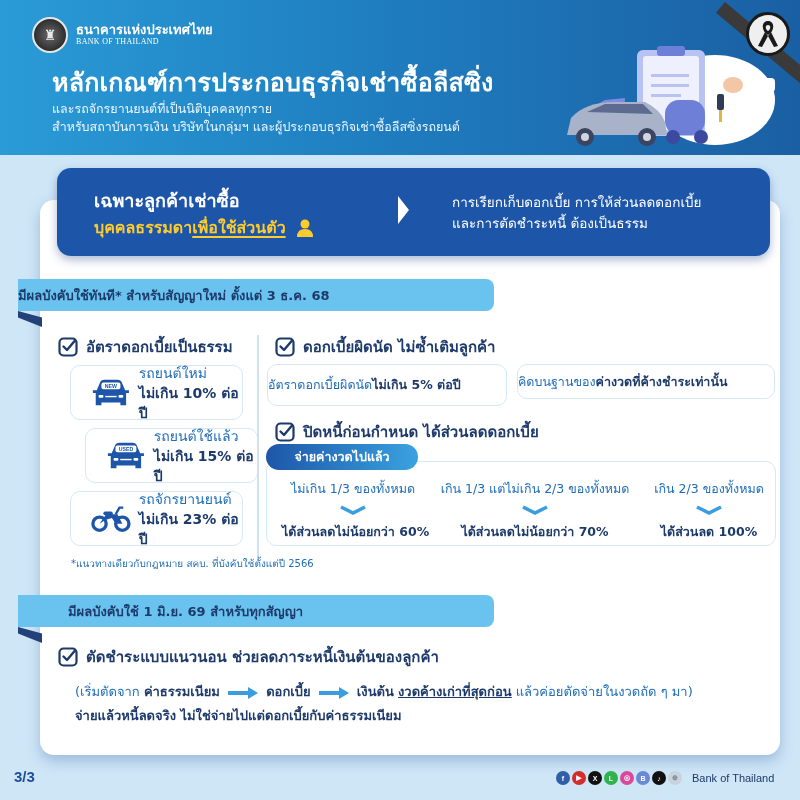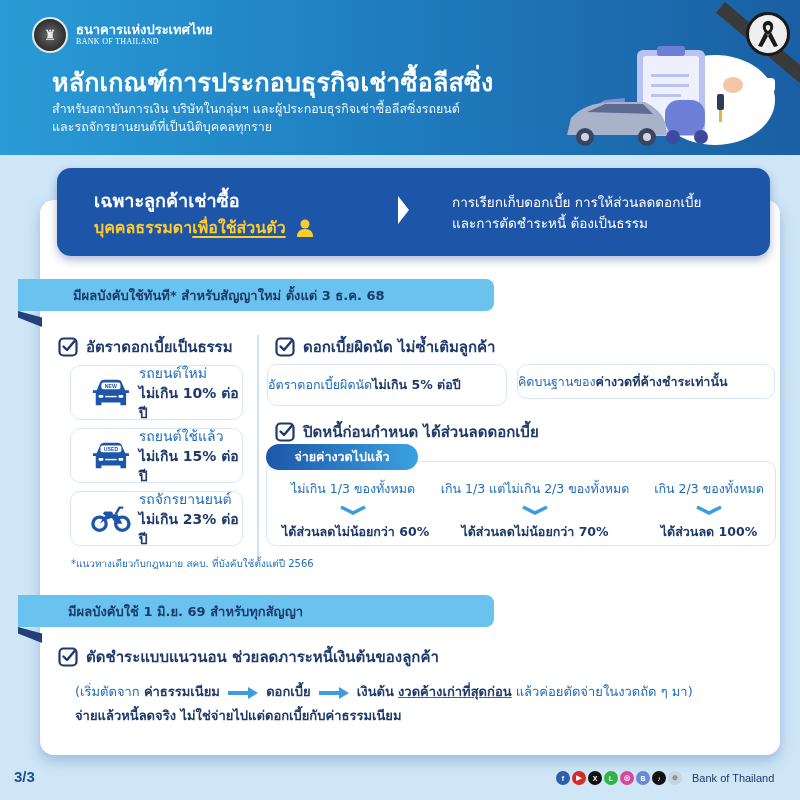--- a/index.html
+++ b/index.html
@@ -110,21 +110,21 @@
   }
   .tier { position:absolute; top: 479px; text-align:center; }
   .tier-cond { color:#1f6db8; font-size: 12.5px; white-space:nowrap; }
   .tier-chev { width: 28px; height: 10px; margin: 6px auto 3px; }
   .tier-res { color:#1d3a6b; font-size: 12.5px; font-weight:bold; white-space:nowrap; }
 
   .footnote { position:absolute; left: 71px; top: 556px; font-size: 10px; color:#1f6db8; }
 
   .flow { position:absolute; left: 75px; top: 680px; font-size: 13px; color:#1f6db8; line-height: 24px; width: 700px; }
   .flow b { color:#1d3a6b; }
-  .flow u b { }
+  .flow u b { text-decoration: underline; }
   .arrow-r { display:inline-block; width: 30px; height: 12px; vertical-align: middle; margin: 0 4px; }
   .flow-line2 { font-weight:bold; color:#1d3a6b; }
 
   
   .page-num { position:absolute; left: 14px; top: 768px; color:#1d4f96; font-size: 15px; font-weight:bold; font-family: "Liberation Sans", sans-serif; }
   .socials { position:absolute; left: 556px; top: 771px; display:flex; gap: 2px; align-items:center; }
   .soc { width: 14px; height: 14px; border-radius:50%; color:#fff; font-size:7px; font-weight:bold; display:flex; align-items:center; justify-content:center; font-family:"Liberation Sans", sans-serif; }
   .brand-name { position:absolute; left: 692px; top: 772px; font-size: 11px; color:#1d3a6b; font-family:"Liberation Sans", sans-serif; }
 </style>
 </head>
@@ -133,22 +133,22 @@
 <div class="header">
   <div class="logo">
     <div class="logo-seal">♜</div>
     <div class="logo-text">
       <div class="logo-th">ธนาคารแห่งประเทศไทย</div>
       <div class="logo-en">BANK OF THAILAND</div>
     </div>
   </div>
   <div class="title">หลักเกณฑ์การประกอบธุรกิจเช่าซื้อลีสซิ่ง</div>
   <div class="subtitle">
+    <div>และรถจักรยานยนต์ที่เป็นนิติบุคคลทุกราย</div>
     <div>สำหรับสถาบันการเงิน บริษัทในกลุ่มฯ และผู้ประกอบธุรกิจเช่าซื้อลีสซิ่งรถยนต์</div>
-    <div>และรถจักรยานยนต์ที่เป็นนิติบุคคลทุกราย</div>
   </div>
 
   <svg class="illus" viewBox="0 0 215 110">
     <ellipse cx="150" cy="60" rx="60" ry="45" fill="#fff"></ellipse>
     <rect x="72" y="10" width="68" height="86" rx="6" fill="#b9c3f2"></rect>
     <rect x="78" y="16" width="56" height="74" rx="3" fill="#eef1fd"></rect>
     <rect x="92" y="6" width="28" height="10" rx="3" fill="#6e7fd8"></rect>
     <rect x="86" y="34" width="38" height="3" fill="#b9c3f2"></rect>
     <rect x="86" y="44" width="38" height="3" fill="#b9c3f2"></rect>
     <rect x="86" y="54" width="30" height="3" fill="#b9c3f2"></rect>
@@ -188,21 +188,21 @@
       <path d="M1 18 Q1 10 9 10 Q17 10 17 18 Z" fill="#ffcc2e"></path>
     </svg>
   </div>
   <div class="banner-arrow"></div>
   <div class="banner-right">
     <div>การเรียกเก็บดอกเบี้ย การให้ส่วนลดดอกเบี้ย</div>
     <div>และการตัดชำระหนี้ ต้องเป็นธรรม</div>
   </div>
 </div>
 
-<div class="section-tab" style="left:18px; top:279px; width:476px; padding-left:55px;">มีผลบังคับใช้ทันที* สำหรับสัญญาใหม่ ตั้งแต่ 3 ธ.ค. 68</div>
+<div class="section-tab" style="left:18px; top:279px; width:476px; ">มีผลบังคับใช้ทันที* สำหรับสัญญาใหม่ ตั้งแต่ 3 ธ.ค. 68</div>
 <div class="section-fold" style="left:18px; top:311px;"></div>
 
 <div class="check-heading" style="left:58px; top:335px;">
   <svg class="check-icon" viewBox="0 0 20 20">
       <rect x="1.5" y="1.5" width="17" height="17" rx="4" fill="none" stroke="#1d3a6b" stroke-width="2.2"></rect>
       <path d="M5.5 9.5 L9 13 L17 3.5" fill="none" stroke="#1d3a6b" stroke-width="2.4" stroke-linecap="round" stroke-linejoin="round"></path>
     </svg>
   <span>อัตราดอกเบี้ยเป็นธรรม</span>
 </div>
 
@@ -213,21 +213,21 @@
     <text x="21" y="12" font-size="5.5" text-anchor="middle" fill="#1d56a8" font-family="Liberation Sans, sans-serif" font-weight="bold">NEW</text>
     <rect x="8" y="19" width="5" height="3" rx="1" fill="#fff"></rect>
       <rect x="29" y="19" width="5" height="3" rx="1" fill="#fff"></rect>
     <rect x="15" y="20" width="12" height="1.5" fill="#fff"></rect>
   </svg>
   <div class="rate-lines">
     <div class="rate-type">รถยนต์ใหม่</div>
     <div class="rate-val">ไม่เกิน 10% ต่อปี</div>
   </div>
 </div>
-<div class="rate-box" style="top:428px;">
+<div class="rate-box" style="top:428px;margin-left:15px;">
   <svg width="42" height="34" viewBox="0 0 42 34">
     <path d="M6 14 L10 5 Q11 3 14 3 L28 3 Q31 3 32 5 L36 14 L40 14 L40 17 L37 17 L37 30 L31 30 L31 27 L11 27 L11 30 L5 30 L5 17 L2 17 L2 14 Z" fill="#1d56a8"></path>
     <rect x="10" y="6" width="22" height="7" rx="2" fill="#fff"></rect>
     <text x="21" y="12" font-size="5.5" text-anchor="middle" fill="#1d56a8" font-family="Liberation Sans, sans-serif" font-weight="bold">USED</text>
     <rect x="8" y="19" width="5" height="3" rx="1" fill="#fff"></rect>
       <rect x="29" y="19" width="5" height="3" rx="1" fill="#fff"></rect>
     <rect x="15" y="20" width="12" height="1.5" fill="#fff"></rect>
   </svg>
   <div class="rate-lines">
     <div class="rate-type">รถยนต์ใช้แล้ว</div>

